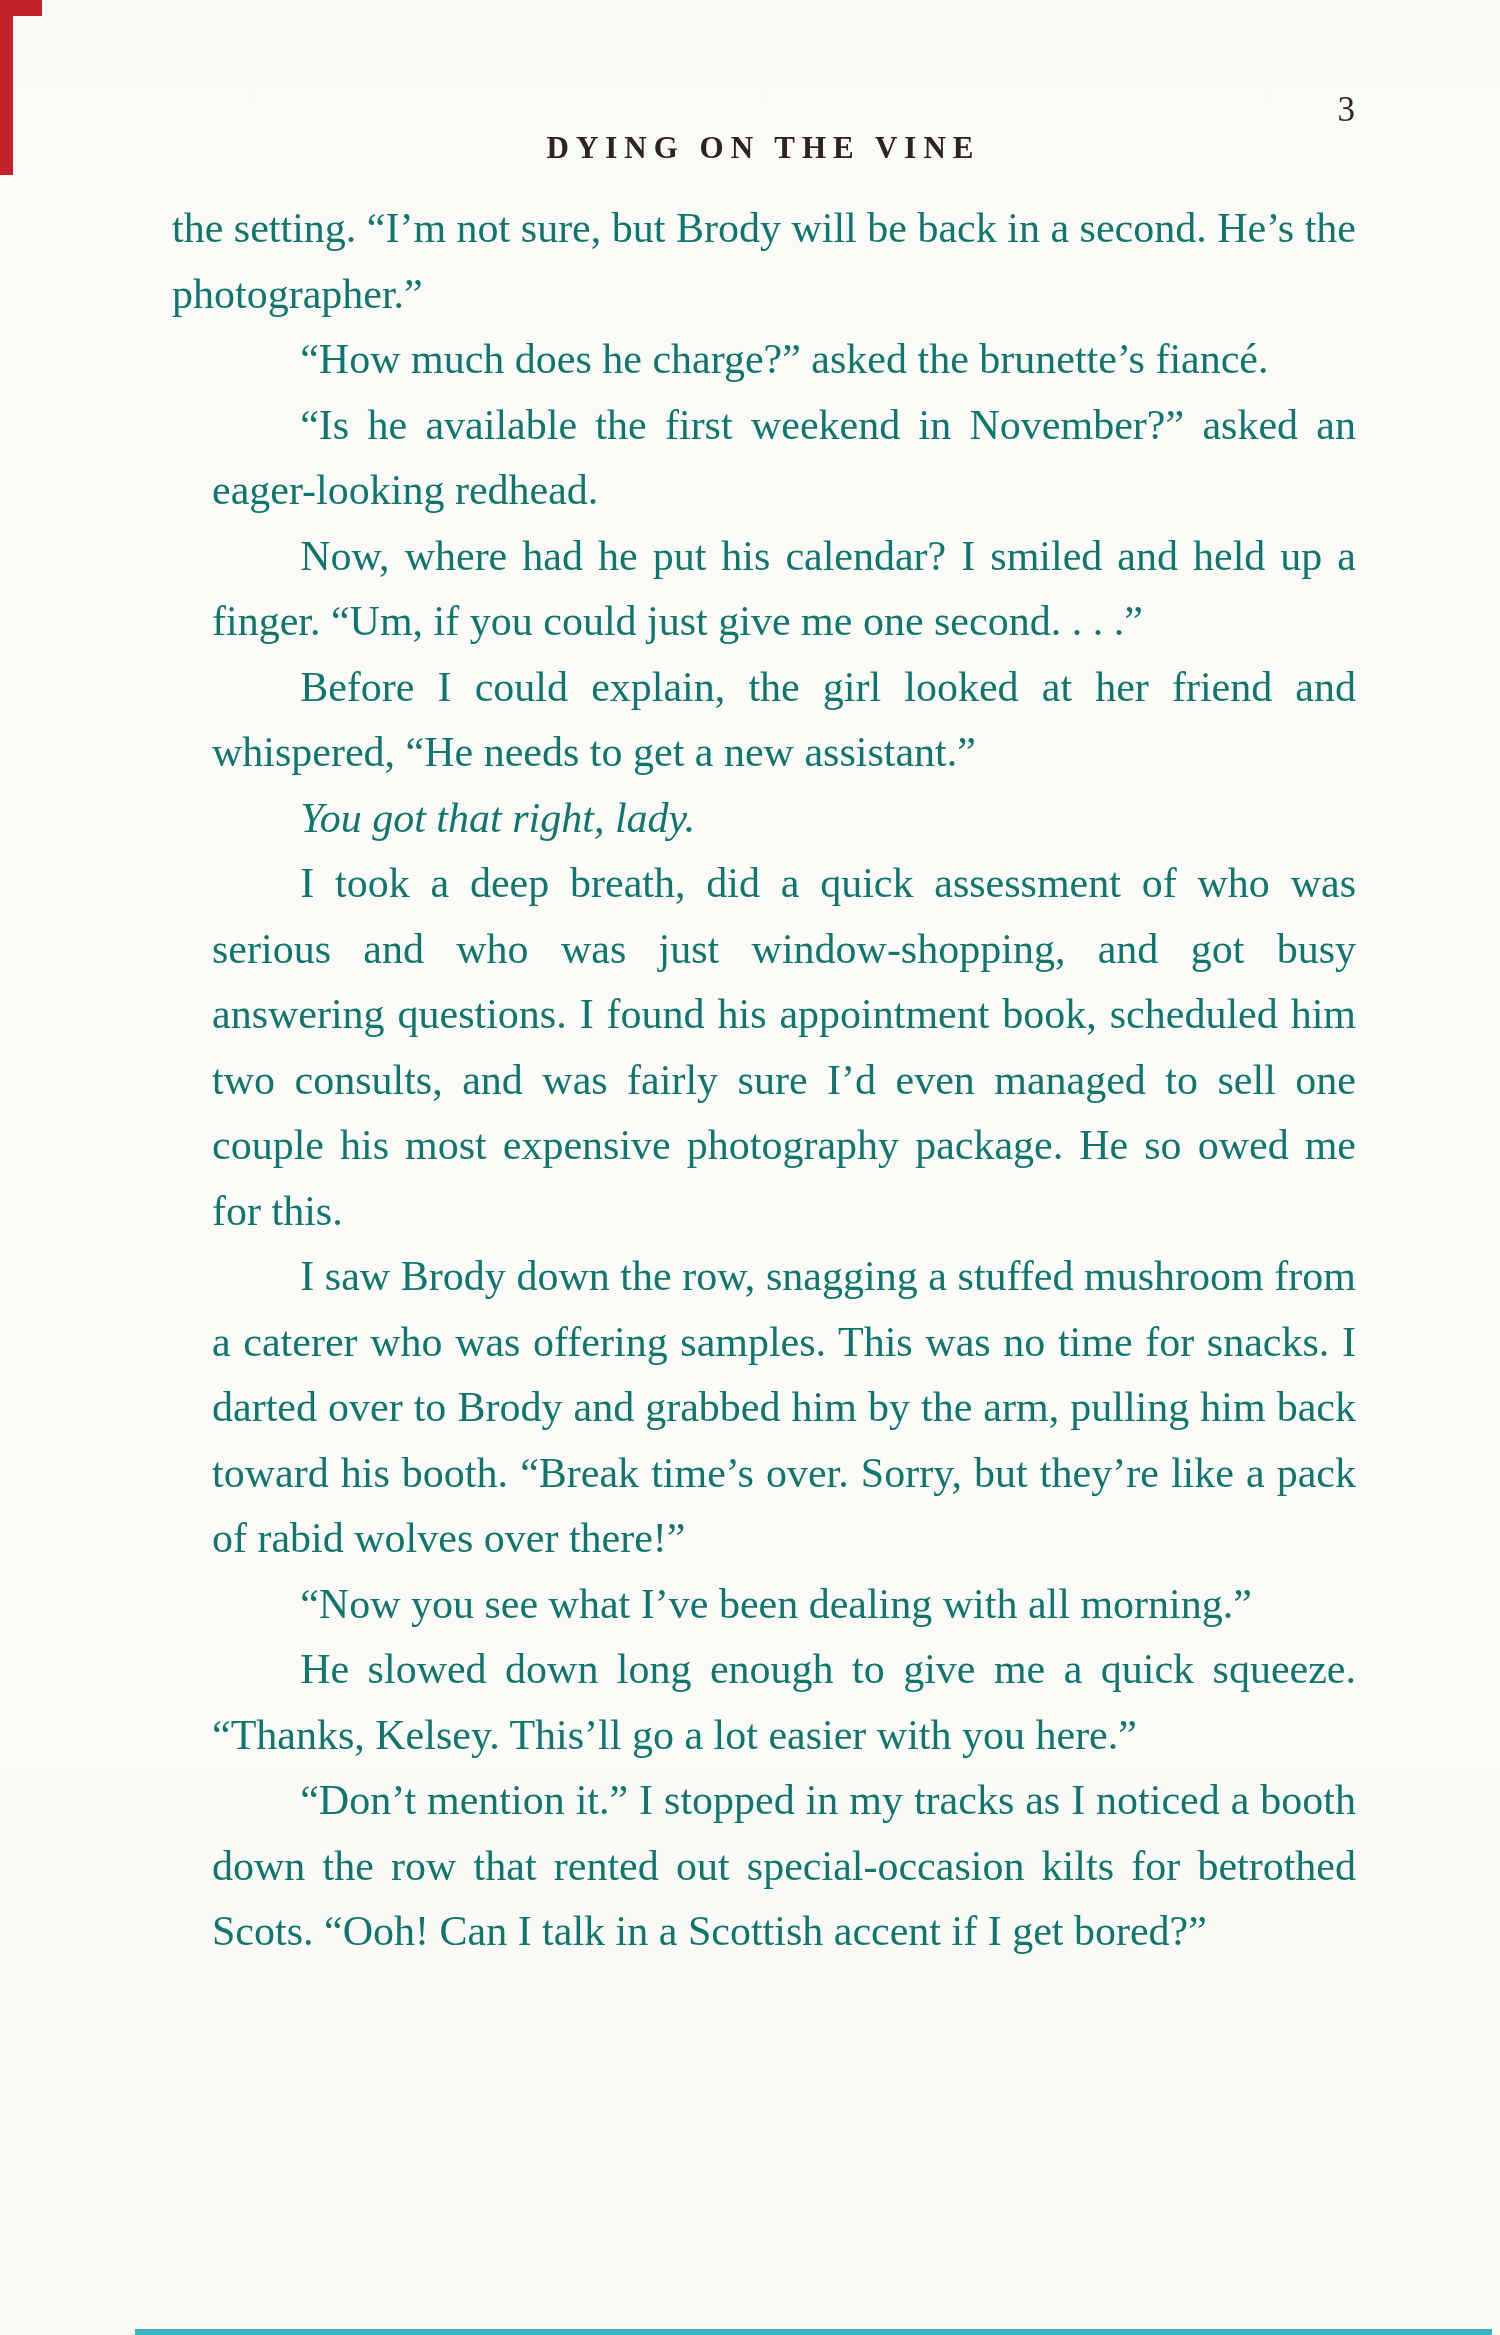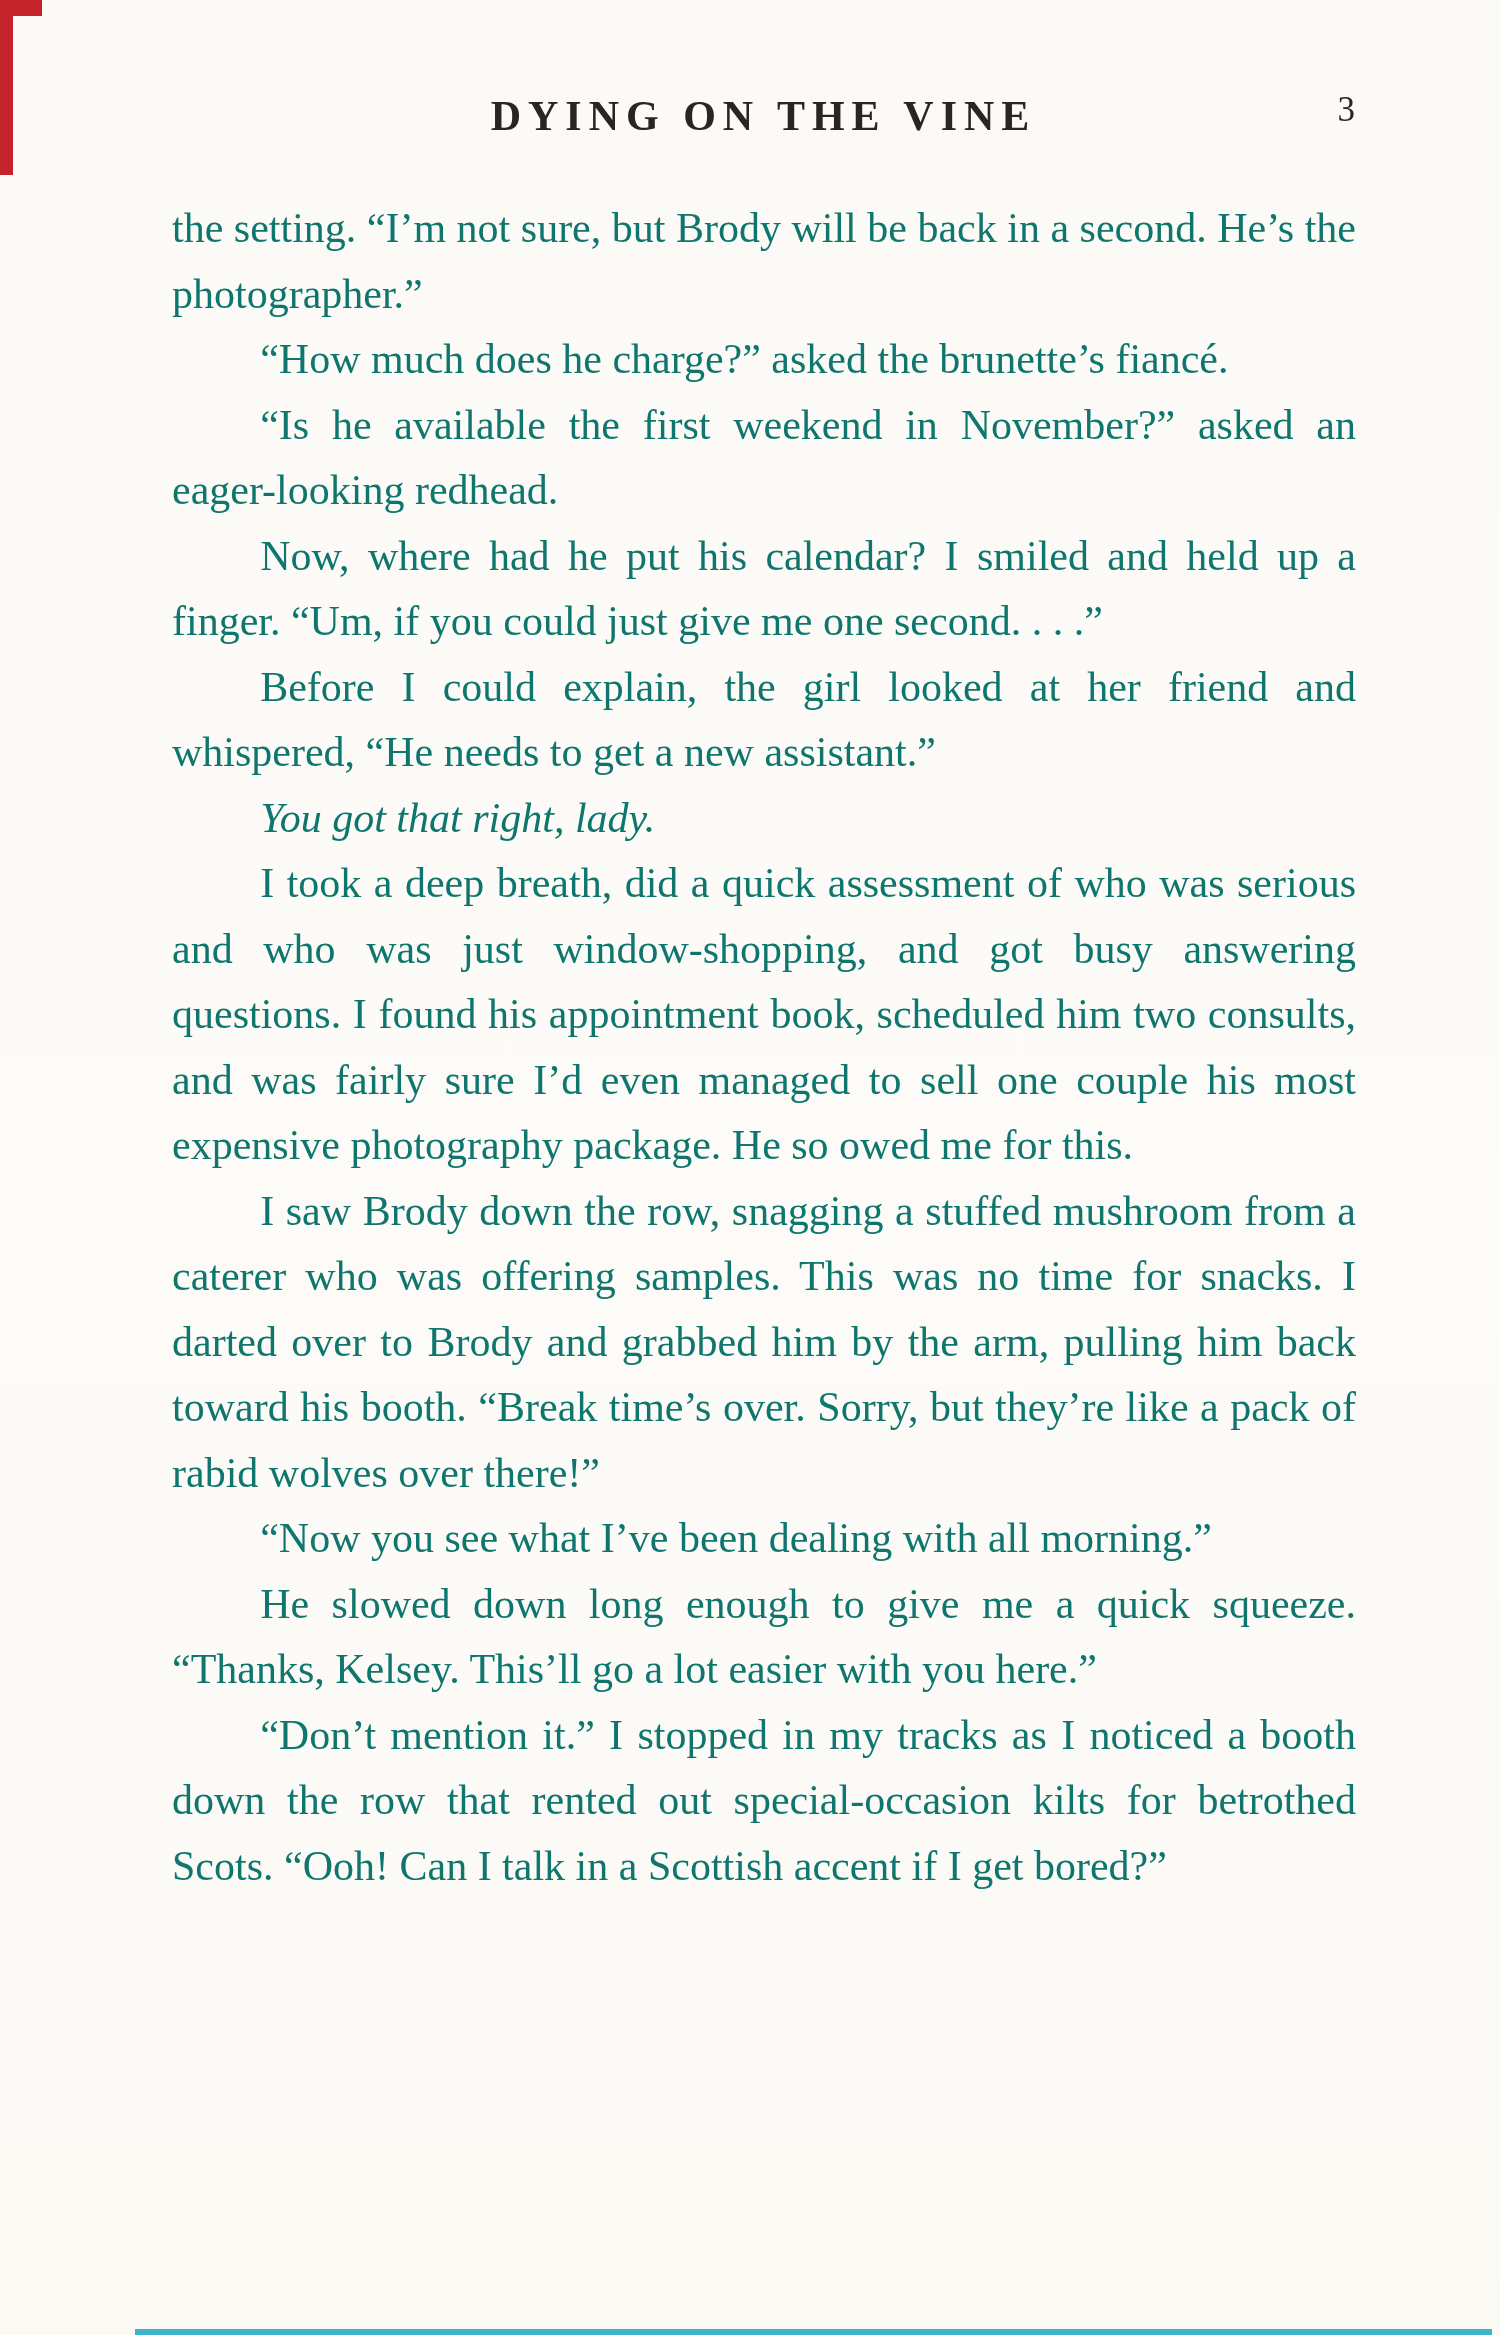--- a/index.html
+++ b/index.html
@@ -42,24 +42,25 @@
   .running-head {
     position: absolute;
     top: 92px;
     left: 172px;
     right: 145px;
     height: 44px;
   }
   .running-title {
     display: block;
     text-align: center;
-    font-size: 42px;
+    font-size: 31px;
     font-weight: 700;
     letter-spacing: 7px;
     color: #2a2520;
+    margin-top: 38px;
   }
   .page-number {
     position: absolute;
     right: 0;
     top: -2px;
     font-size: 35px;
     font-weight: 400;
     color: #2a2520;
   }
 
@@ -72,20 +73,21 @@
   }
   .text-block p {
     margin: 0;
     font-size: 42px;
     line-height: 65.5px;
     text-align: justify;
     color: #0f766e;
   }
   .text-block p.indent {
     text-indent: 2.1em;
+    margin-left: 40px;
   }
   .text-block p.italic {
     font-style: italic;
   }
 </style>
 </head>
 <body>
 
 <div class="corner-red-left"></div>
 <div class="corner-red-top"></div>

